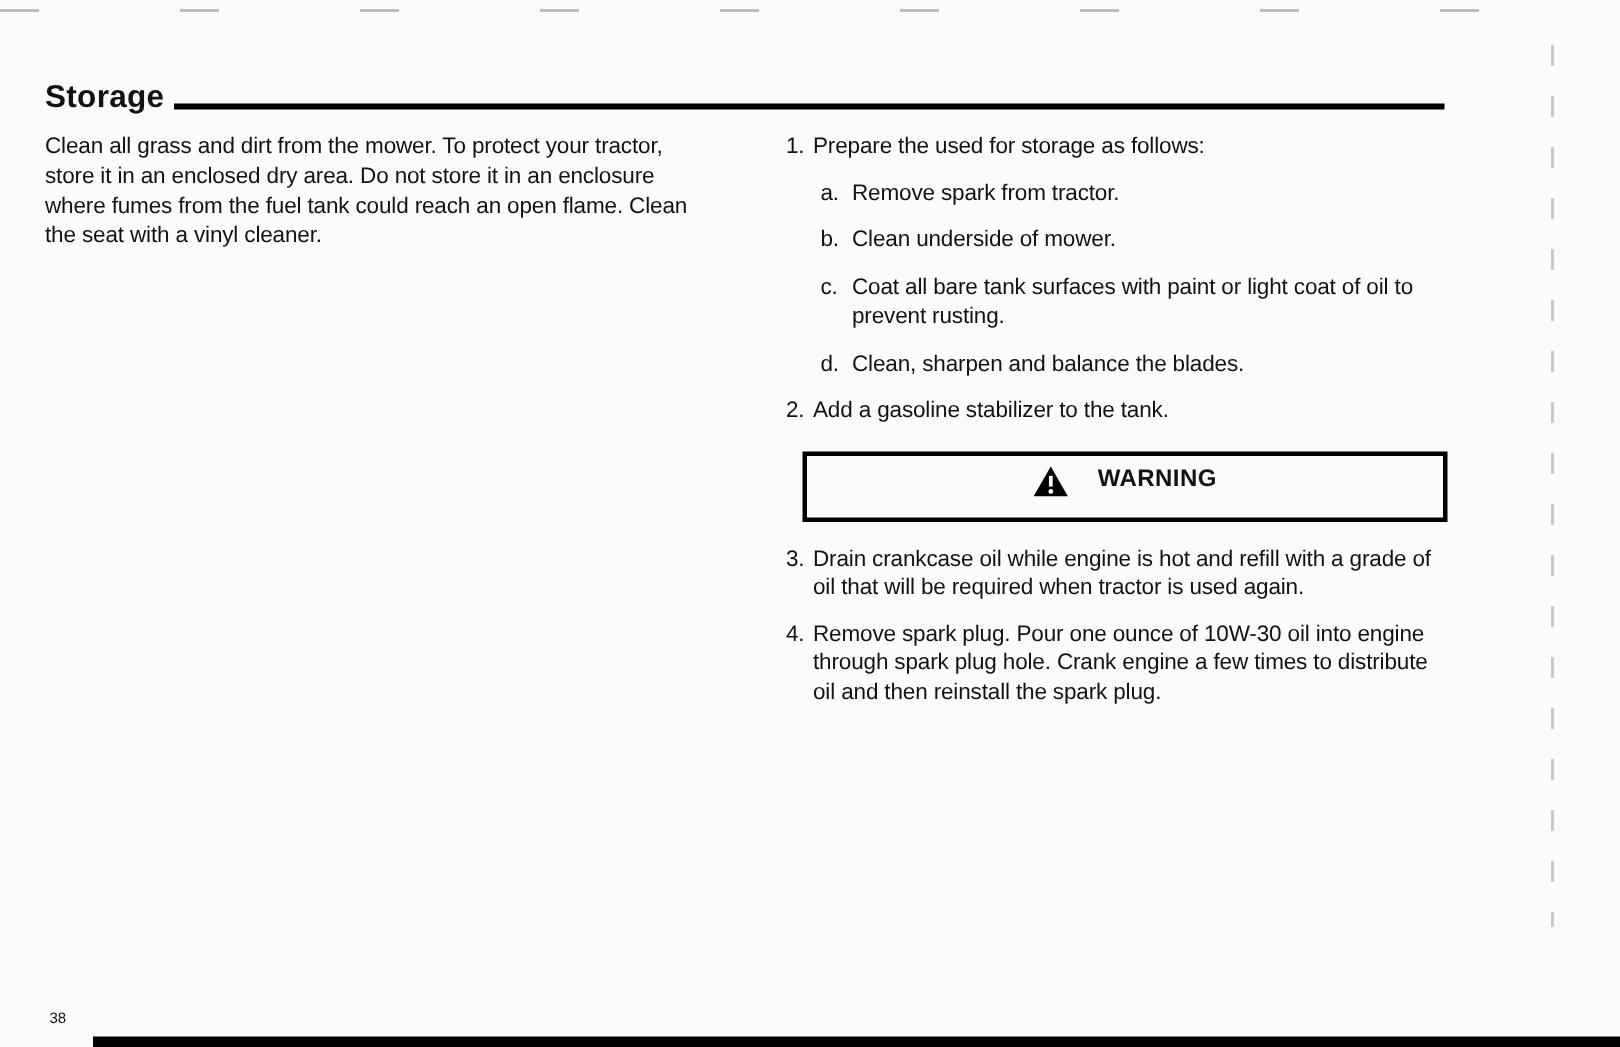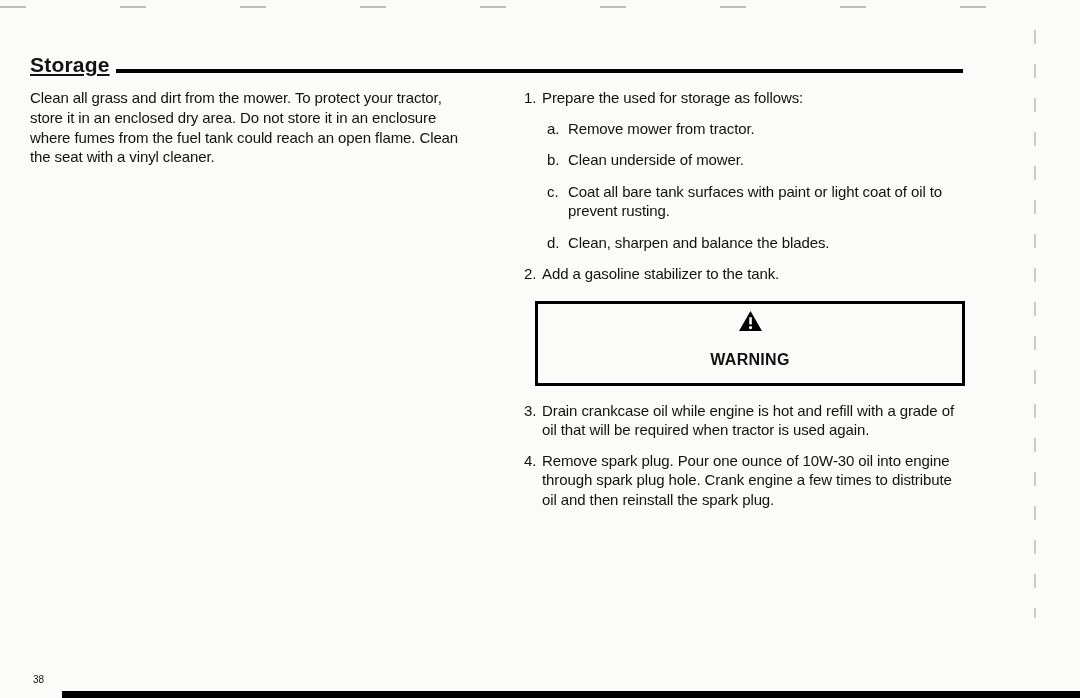--- a/index.html
+++ b/index.html
@@ -39,21 +39,20 @@
     height: 7px;
     background: #000;
   }
 
   
   .header {
     position: absolute;
     left: 30px; top: 54px; right: 117px;
     display: flex;
     align-items: flex-end;
-    text-decoration: underline;
   }
   .section-title {
     font-size: 21px;
     font-weight: bold;
     letter-spacing: 0.2px;
     line-height: 1;
     padding-bottom: 2px;
   }
   .title-rule {
     flex: 1;
@@ -103,24 +102,23 @@
   
   .warning-box {
     border: 3px solid #000;
     margin: 17px 0 15px 11px;
     padding: 7px 12px 10px 12px;
     background: #fbfbf9;
   }
   .warning-title-row {
     display: flex;
     justify-content: center;
-    align-items: center;
+    align-items: flex-start;
     gap: 20px;
     margin-bottom: 4px;
-    flex-direction: column;
   }
   .warning-title {
     font-size: 16px;
     font-weight: bold;
     letter-spacing: 0.3px;
   }
   .warning-icon { display: inline-flex; }
   .warning-body {
     font-size: 15px;
     font-weight: bold;
@@ -158,21 +156,21 @@
 
   <div class="col-right">
 
     <div class="li">
       <span class="num">1.</span>
       <span class="txt">Prepare the used for storage as follows:</span>
     </div>
 
     <div class="li sub">
       <span class="num">a.</span>
-      <span class="txt">Remove mower from tractor.</span>
+      <span class="txt">Remove spark from tractor.</span>
     </div>
     <div class="li sub">
       <span class="num">b.</span>
       <span class="txt">Clean underside of mower.</span>
     </div>
     <div class="li sub">
       <span class="num">c.</span>
       <span class="txt">Coat all bare tank surfaces with paint or light coat of oil to prevent rusting.</span>
     </div>
     <div class="li sub">

